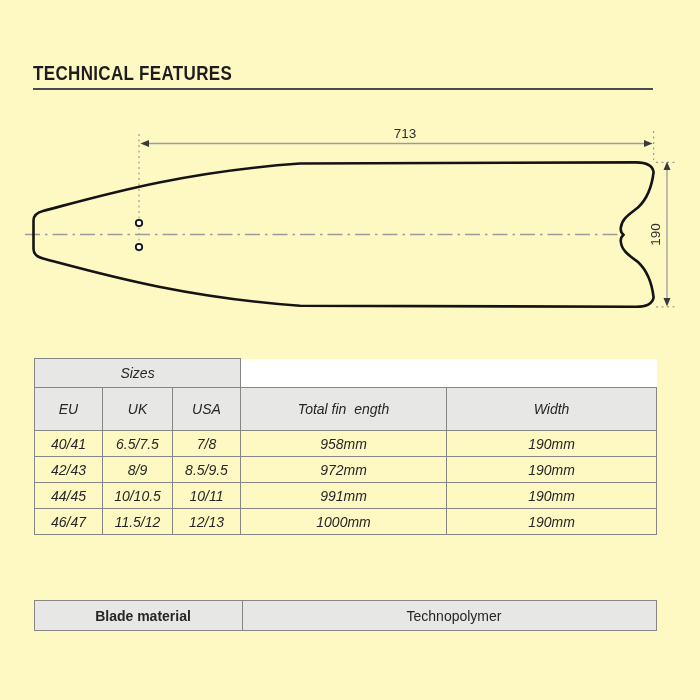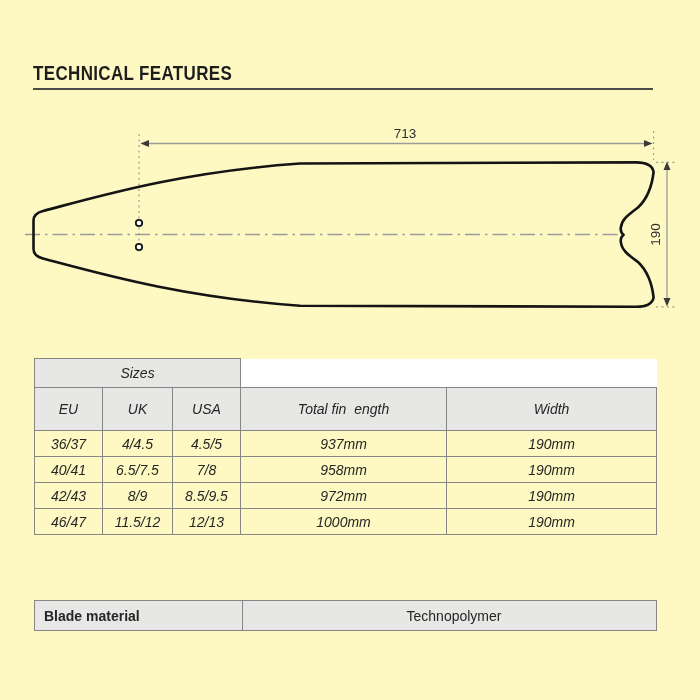--- a/index.html
+++ b/index.html
@@ -30,21 +30,21 @@
   .bold{font-weight:700;}
   .ghost{border:none !important;background:#fff;}
   .row-h1{height:29px;}
   .row-h2{height:43px;}
   .row-d{height:26px;}
   .blade{position:absolute;left:34px;top:600px;width:622px;font-size:14px;}
   .blade td{
     border:1.6px solid #868686;background:#e7e7e5;height:29px;vertical-align:middle;
     padding:0;color:#262626;
   }
-  .blade .lbl{text-align:left;padding-left:9px;font-weight:700;}
+  .blade .lbl{text-align:center;padding-left:9px;font-weight:700;}
   .blade .val{text-align:center;padding-left:9px;}
 </style>
 </head>
 <body>
 
 <div class="page">
 
   <h1 class="title">TECHNICAL FEATURES</h1>
   <div class="title-rule"></div>
 
@@ -103,38 +103,38 @@
       <td colspan="2" class="ghost"></td>
     </tr>
     <tr class="row-h2">
       <td class="hdr">EU</td>
       <td class="hdr">UK</td>
       <td class="hdr">USA</td>
       <td class="hdr bold">Total fin  ength</td>
       <td class="hdr bold">Width</td>
     </tr>
     <tr class="row-d">
-      <td>36/37</td>
-      <td>4/4.5</td>
-      <td>4.5/5</td>
-      <td>937mm</td>
-      <td>190mm</td>
-    </tr>
-    <tr class="row-d">
       <td>40/41</td>
       <td>6.5/7.5</td>
       <td>7/8</td>
       <td>958mm</td>
       <td>190mm</td>
     </tr>
     <tr class="row-d">
       <td>42/43</td>
       <td>8/9</td>
       <td>8.5/9.5</td>
       <td>972mm</td>
+      <td>190mm</td>
+    </tr>
+    <tr class="row-d">
+      <td>44/45</td>
+      <td>10/10.5</td>
+      <td>10/11</td>
+      <td>991mm</td>
       <td>190mm</td>
     </tr>
     <tr class="row-d">
       <td>46/47</td>
       <td>11.5/12</td>
       <td>12/13</td>
       <td>1000mm</td>
       <td>190mm</td>
     </tr>
   </tbody>

